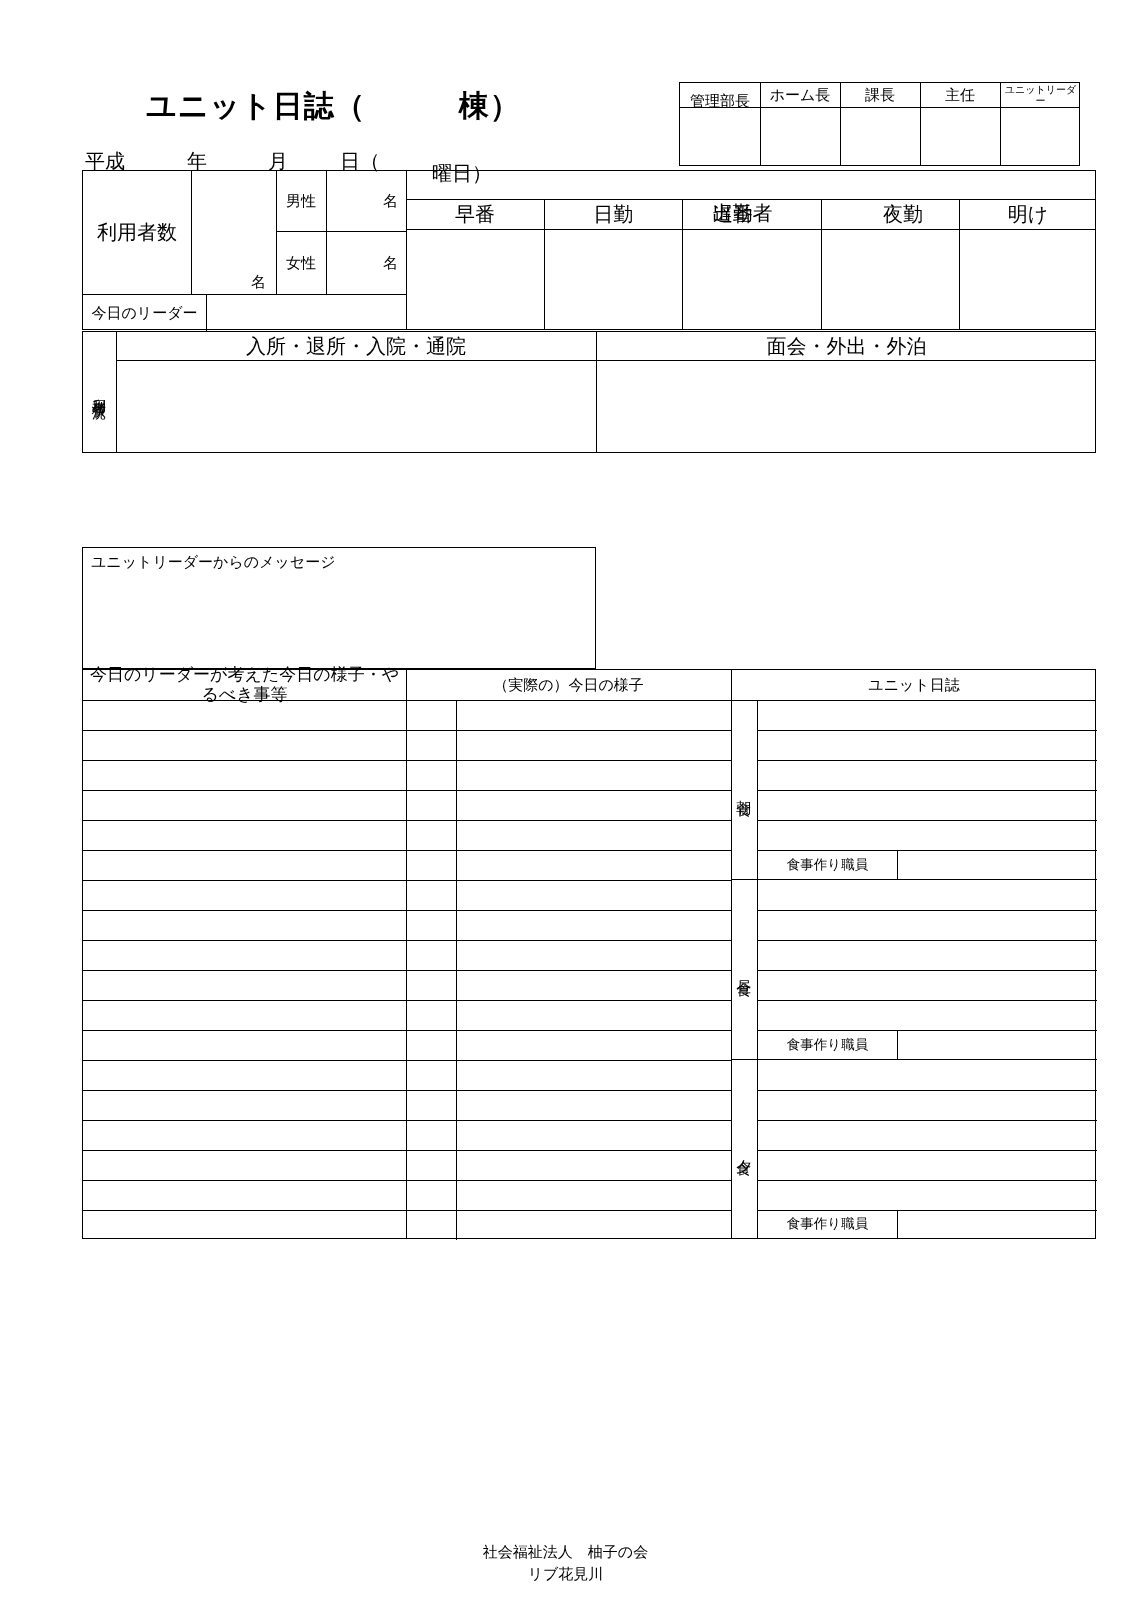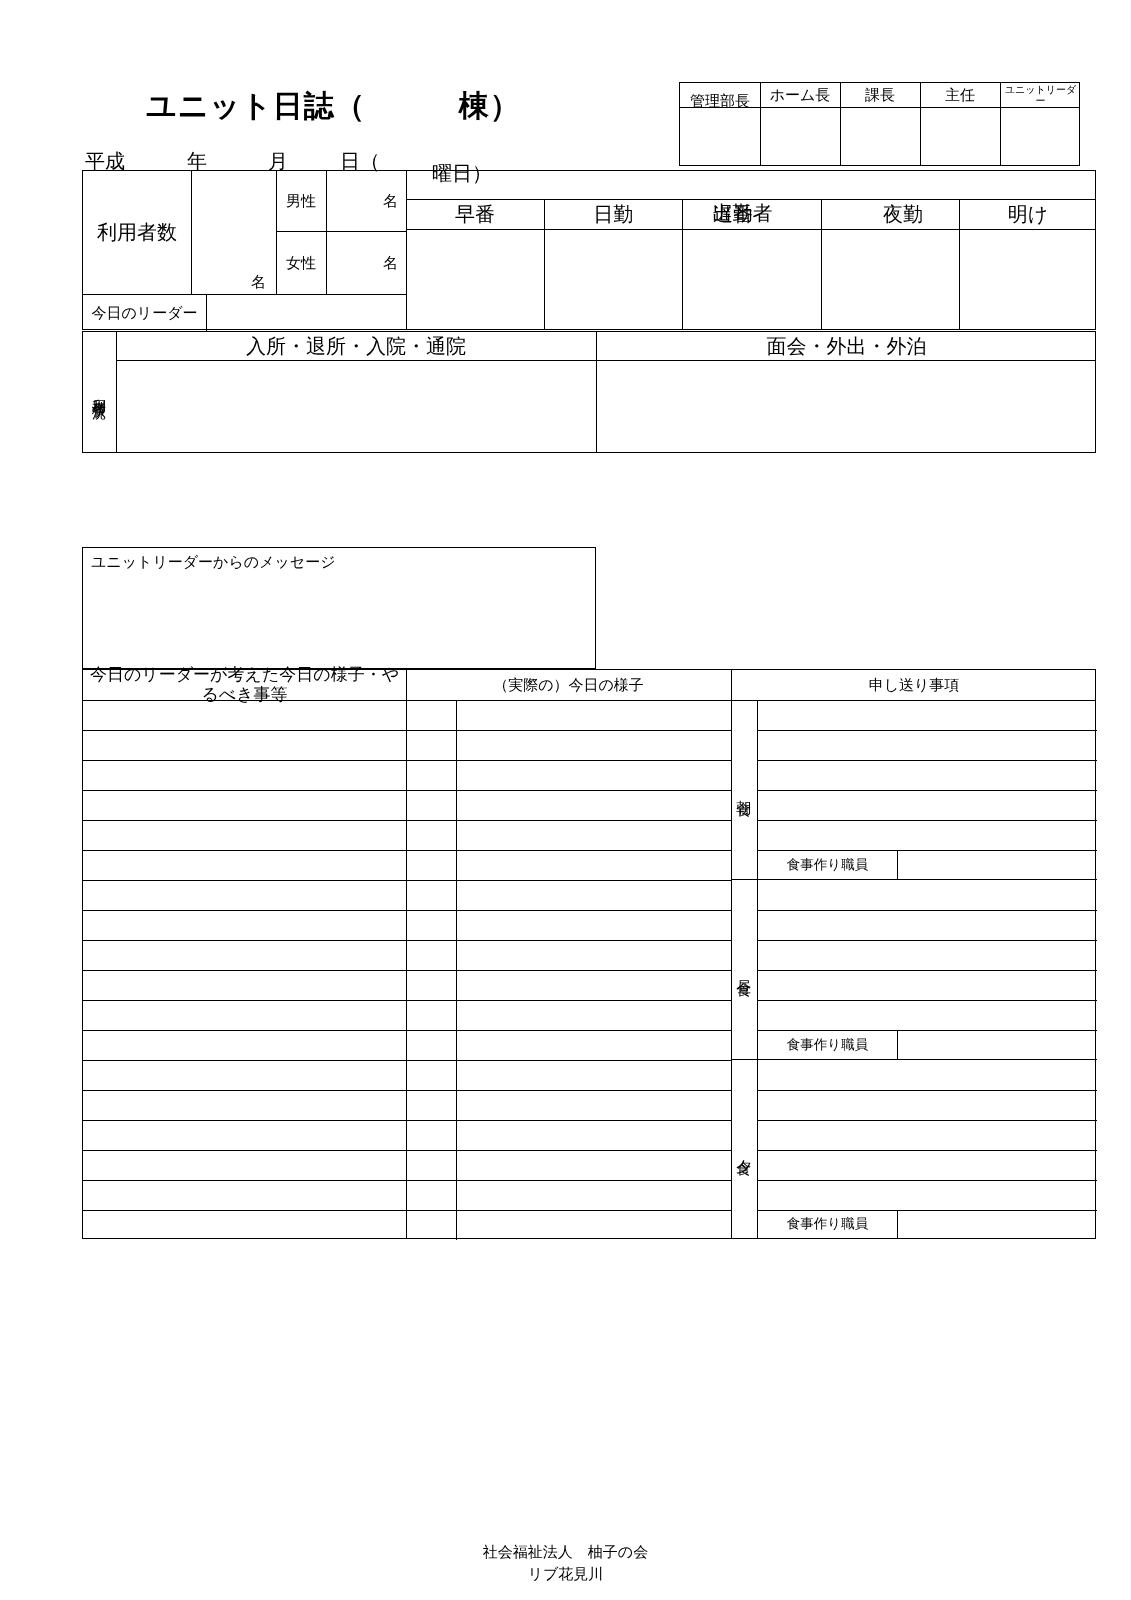--- a/index.html
+++ b/index.html
@@ -93,21 +93,21 @@
   <div class="box" style="left:82px; top:547px; width:514px; height:122px;">
     <div class="label f15" style="left:8px; top:5px;">ユニットリーダーからのメッセージ</div>
   </div>
 
   <div class="box" style="left:82px; top:669px; width:1014px; height:570px;">
     <div class="hline" style="top:30px;"></div>
     <div class="vline" style="left:323px;"></div>
     <div class="vline" style="left:648px;"></div>
     <div class="cell f12" style="left:0; top:0; width:323px; height:30px;">今日のリーダーが考えた今日の様子・やるべき事等</div>
     <div class="cell f15" style="left:323px; top:0; width:325px; height:30px;">（実際の）今日の様子</div>
-    <div class="cell f15" style="left:648px; top:0; width:366px; height:30px;">申し送り事項</div>
+    <div class="cell f15" style="left:648px; top:0; width:366px; height:30px;">ユニット日誌</div>
 
     <div class="abs" style="left:0; top:30px; width:323px; height:540px;">
         <div class="hline" style="top: 30px;"></div>
         <div class="hline" style="top: 60px;"></div>
         <div class="hline" style="top: 90px;"></div>
         <div class="hline" style="top: 120px;"></div>
         <div class="hline" style="top: 150px;"></div>
         <div class="hline" style="top: 180px;"></div>
         <div class="hline" style="top: 210px;"></div>
         <div class="hline" style="top: 240px;"></div>

